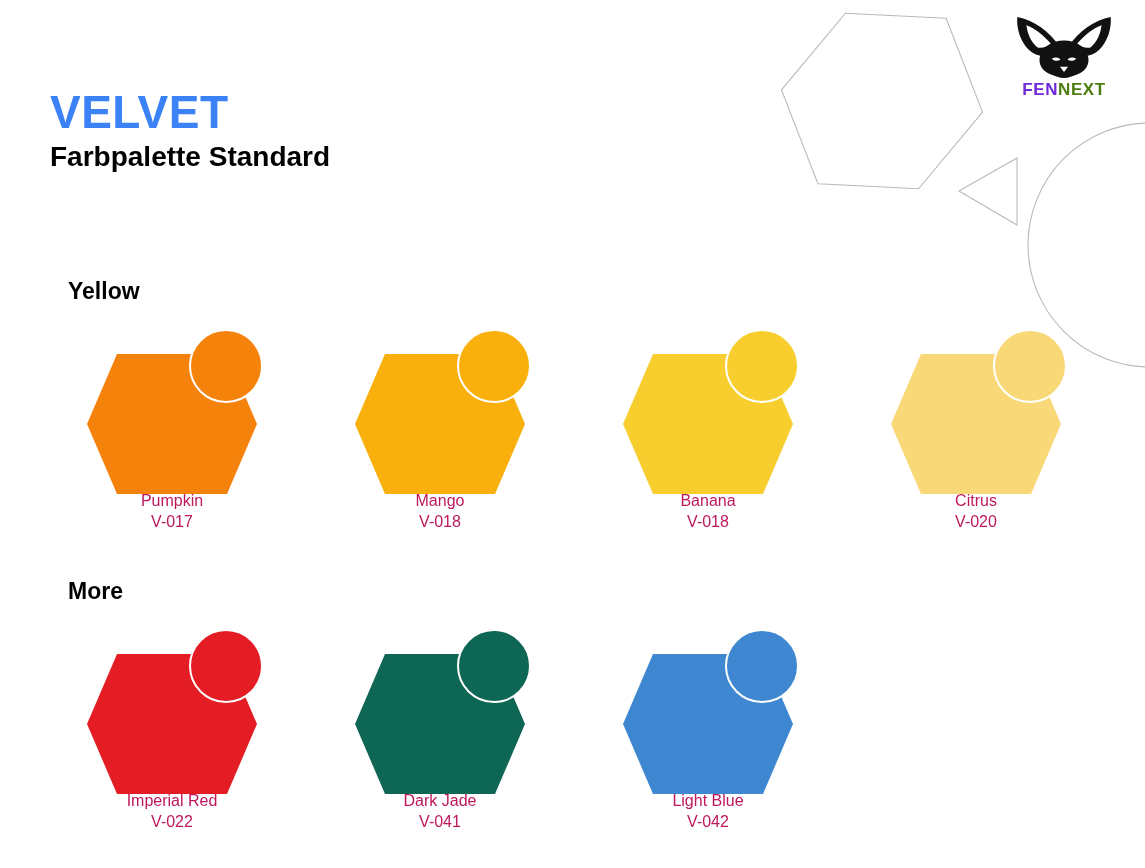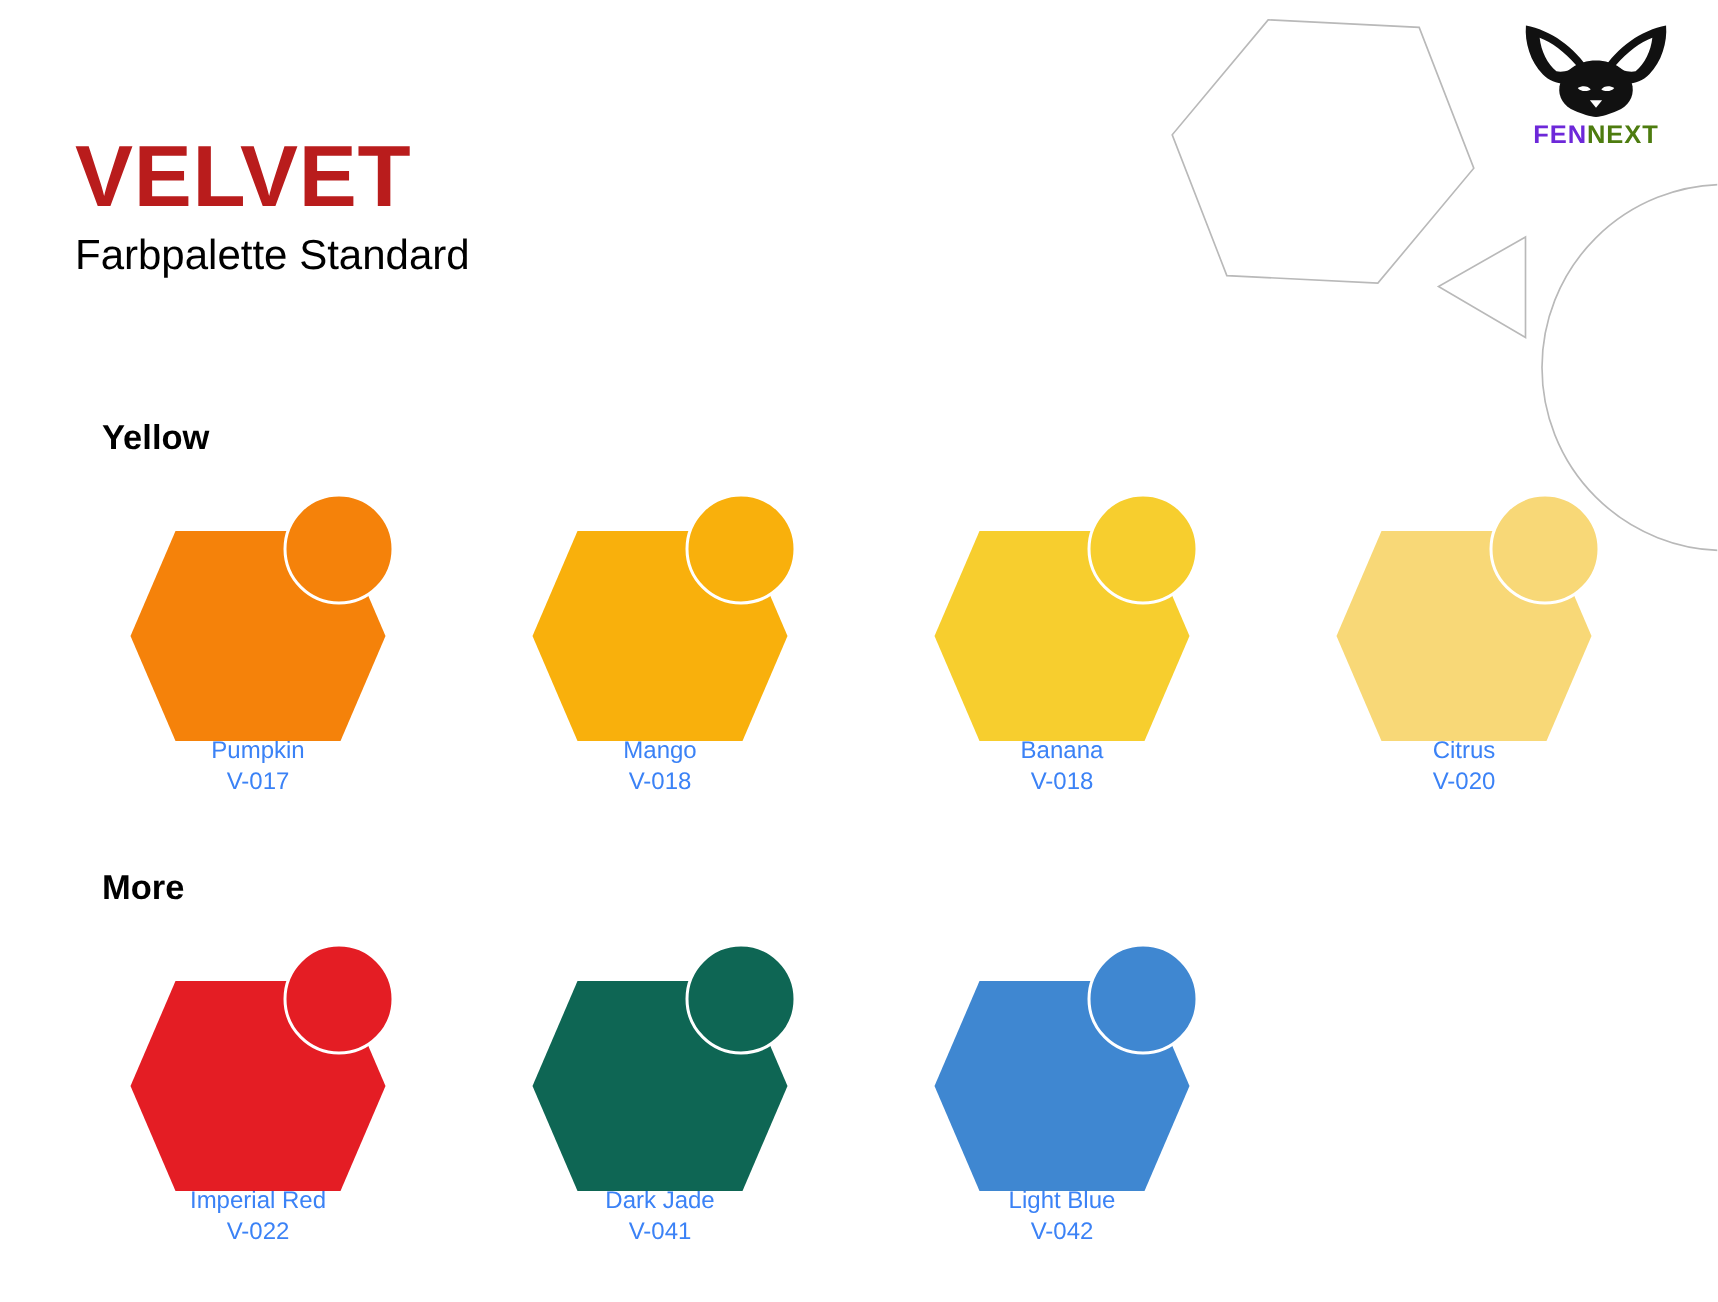--- a/index.html
+++ b/index.html
@@ -63,30 +63,30 @@
   .logo-word .w1 { color: #6d28d9; }
   .logo-word .w2 { color: #4d7c0f; }
 
   
   .title-block {
     position: absolute;
     left: 50px;
     top: 88px;
   }
   .title-main {
-    font-size: 58px;
+    font-size: 46px;
     font-weight: bold;
     line-height: 1.05;
     letter-spacing: 0.5px;
-    color: #b91c1c;
+    color: #3b82f6;
   }
   .title-sub {
     margin-top: 6px;
     font-size: 28px;
-    font-weight: normal;
+    font-weight: bold;
     line-height: 1.1;
     color: #000000;
     text-align: right;
   }
 
   
   .group {
     position: absolute;
     left: 0;
     width: 1046px;
@@ -125,21 +125,21 @@
     display: block;
     width: 220px;
     height: 155px;
     overflow: visible;
   }
 
   .swatch-caption {
     margin-top: 9px;
     font-size: 16px;
     line-height: 1.32;
-    color: #3b82f6;
+    color: #be185d;
   }
   .swatch-name { display: block; }
   .swatch-code { display: block; }
 </style>
 </head>
 <body>
 
 <div class="slide">
 
   <svg class="deco-layer" viewBox="0 0 1145 868" xmlns="http://www.w3.org/2000/svg">

